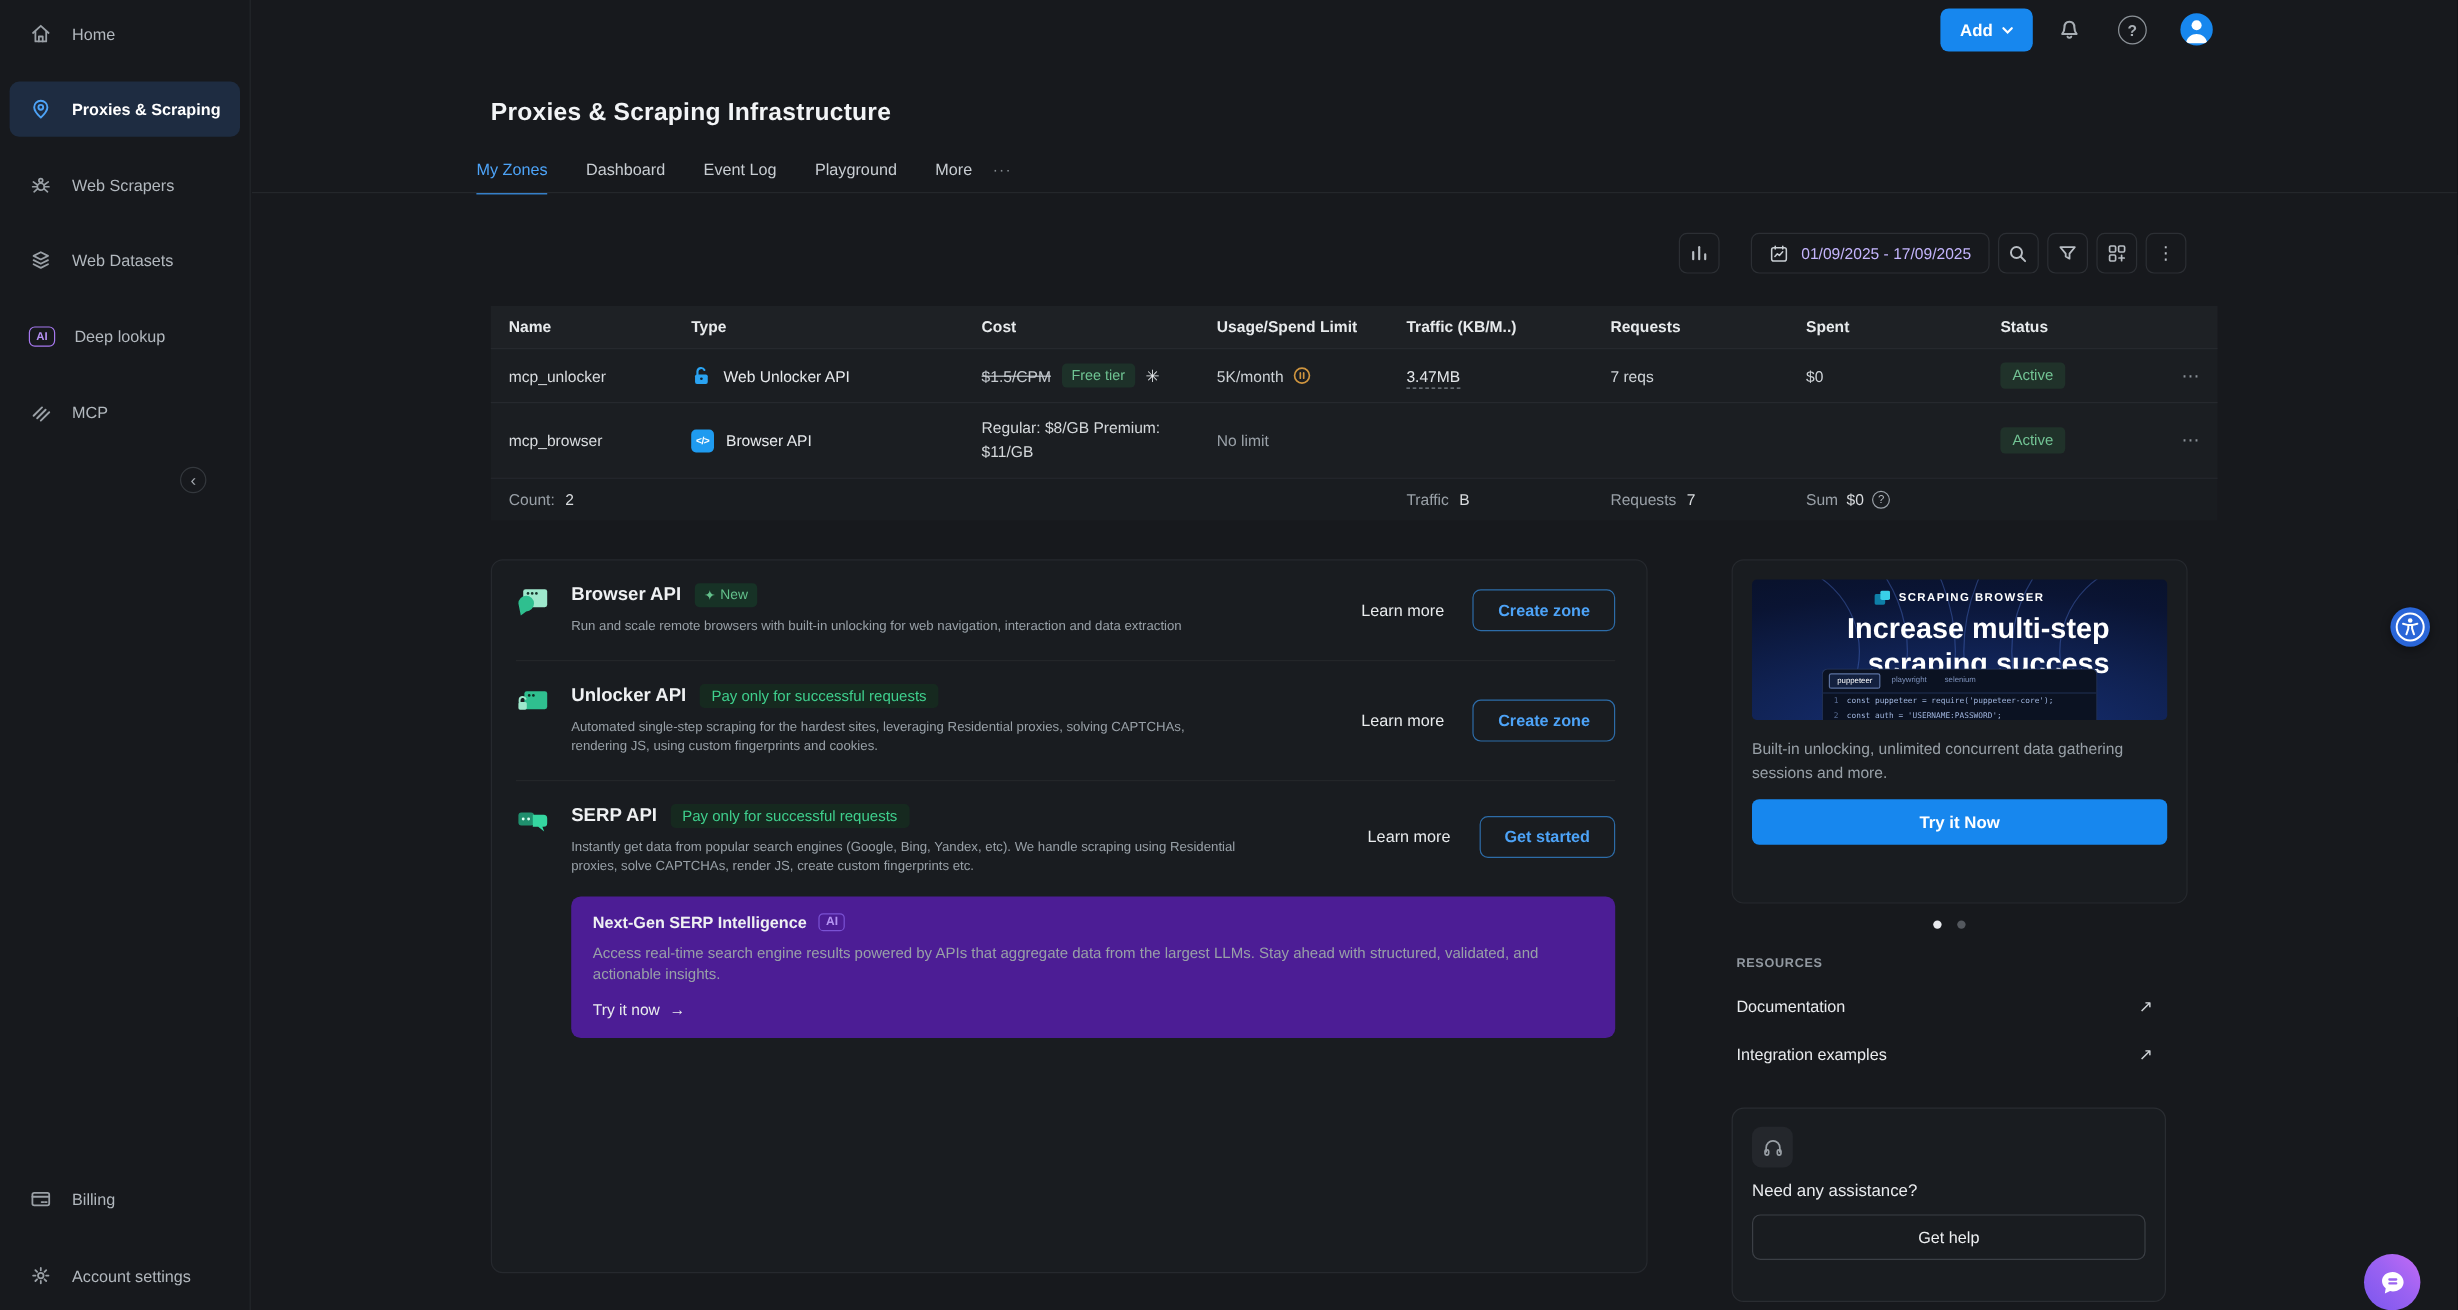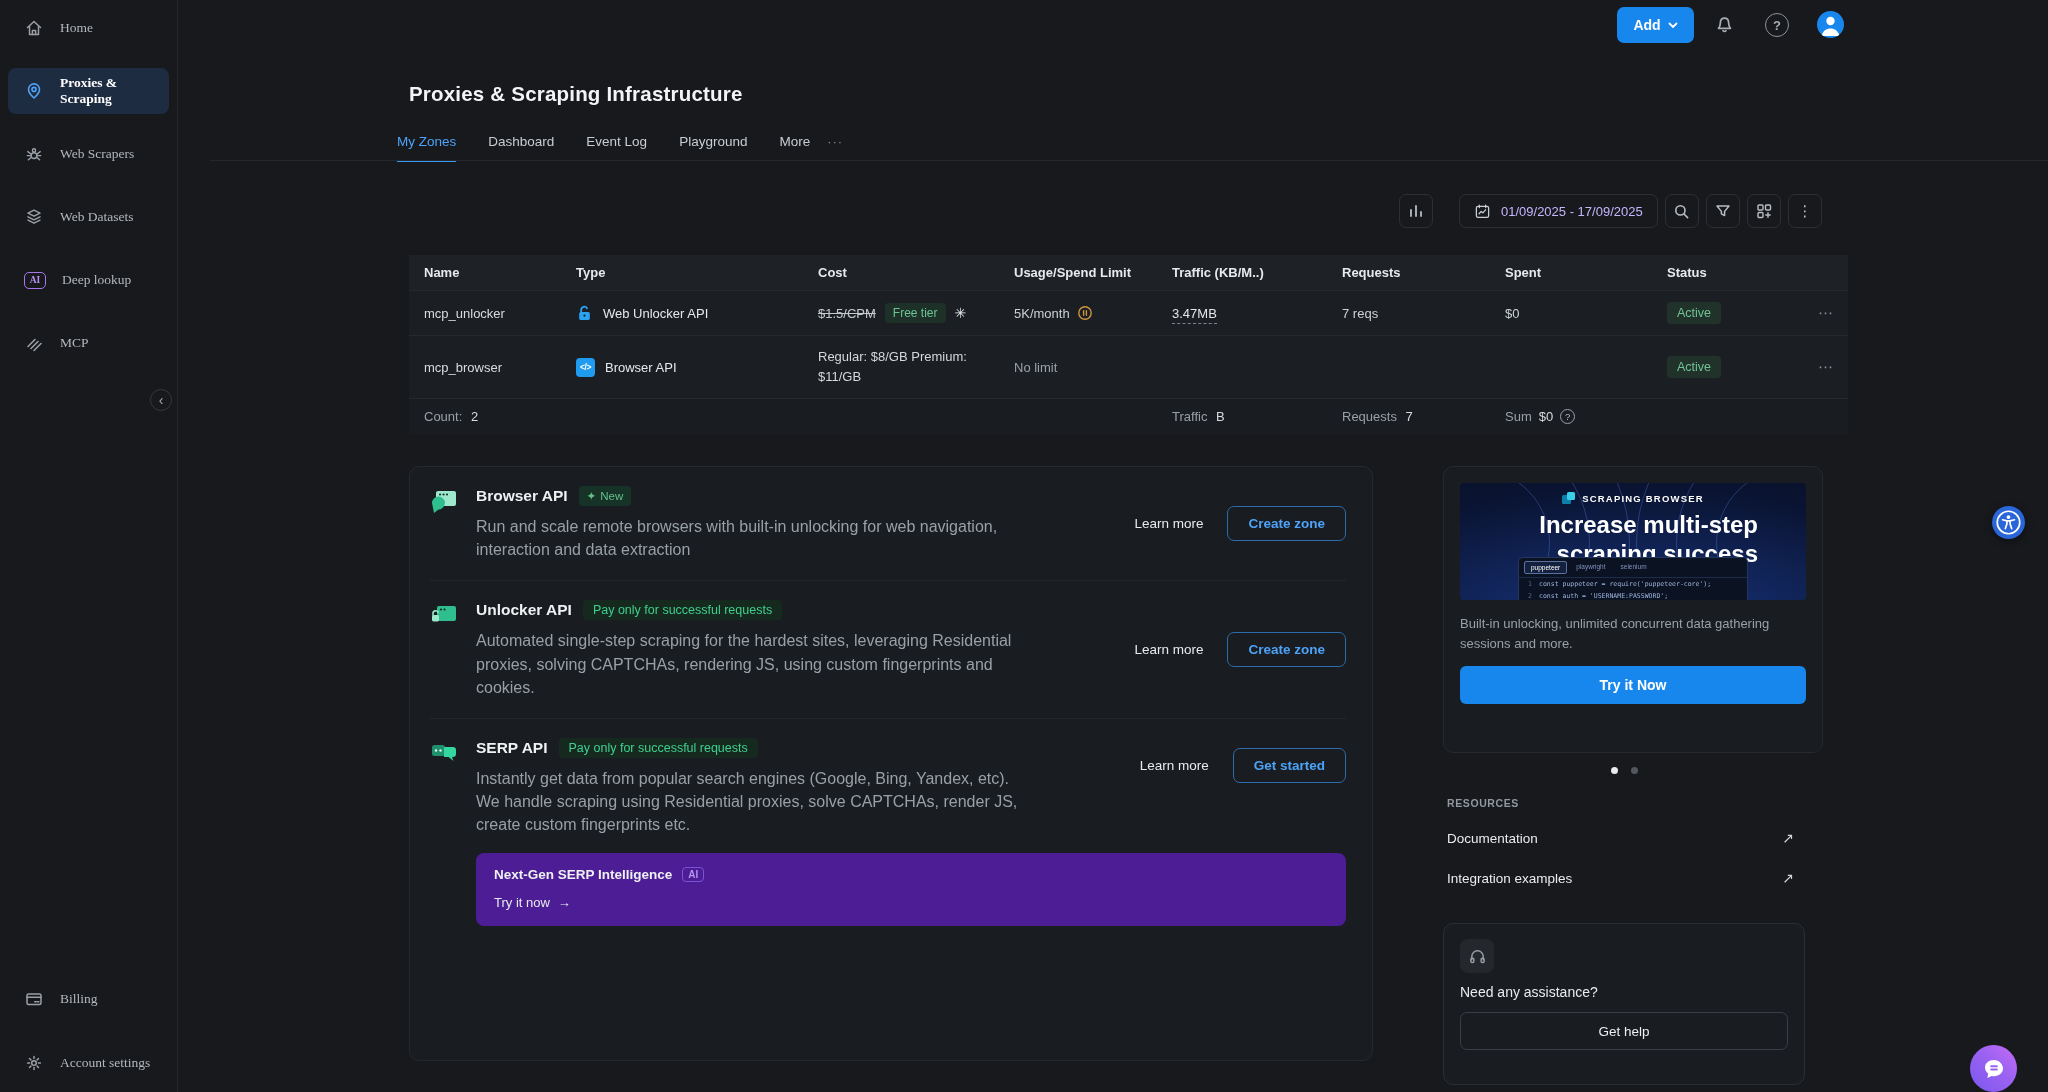--- a/index.html
+++ b/index.html
@@ -2,21 +2,21 @@
 <html><head>
 <meta charset="utf-8">
 <style>
   *{box-sizing:border-box;margin:0;padding:0;}
   html,body{overflow:hidden;background:#101214;}
   .canvas{position:relative;width:2048px;height:1092px;background:#17191d;
           font-family:"Liberation Sans",sans-serif;color:#d8dbde;overflow:hidden;}
   svg{display:block;}
 
   
-  .sidebar{position:absolute;left:0;top:0;width:178px;height:1092px;border-right:1px solid #24272b;background:#17191d;font-family:Liberation Serif, serif;}
+  .sidebar{position:absolute;left:0;top:0;width:209px;height:1092px;border-right:1px solid #24272b;background:#17191d;}
   .nav{position:absolute;top:5px;left:8px;right:8px;}
   .nav-item{display:flex;align-items:center;gap:16px;height:46px;margin-bottom:17px;padding-left:16px;
             border-radius:8px;font-size:13.5px;color:#b2b8be;cursor:pointer;}
   .nav-item.active{background:#1e2c41;color:#ffffff;font-weight:700;}
   .nav-bottom{position:absolute;bottom:6px;left:8px;right:8px;}
   .nav-bottom .nav-item{margin-bottom:18px;}
   .nav-bottom .nav-item:last-child{margin-bottom:0;}
   .ai-chip{display:flex;align-items:center;justify-content:center;width:22px;height:17px;
            border:1.5px solid #a678ef;border-radius:5px;color:#b691f2;font-size:9.5px;font-weight:700;}
   .collapse-btn{position:absolute;left:150px;top:389px;width:22px;height:22px;border-radius:50%;
@@ -89,21 +89,21 @@
   .sol-title{font-size:16.5px;font-weight:700;color:#eff1f3;}
   .sol-sub{margin-top:7px;font-size:13px;color:#98a0a7;}
   .sol-item{display:flex;align-items:center;padding:19px 0;border-bottom:1px solid #232629;}
   .sol-item.serp{flex-wrap:wrap;align-items:flex-start;border-bottom:none;}
   .sol-icon{flex:0 0 30px;margin-right:16px;align-self:flex-start;padding-top:3px;}
   .sol-text{max-width:560px;}
   .sol-title-row{display:flex;align-items:center;gap:11px;}
   .sol-item-title{font-size:15.5px;font-weight:700;color:#eff1f3;}
   .badge-new{background:#173226;color:#63c08b;font-size:11.5px;padding:3px 8px;border-radius:4px;display:flex;gap:4px;align-items:center;}
   .badge-pay{background:#16291f;color:#3fcf8d;font-size:12.5px;padding:3px 10px;border-radius:4px;}
-  .sol-desc{margin-top:9px;font-size:16px;line-height:1.45;color:#98a0a7;}
+  .sol-desc{margin-top:9px;font-size:11px;line-height:1.45;color:#98a0a7;}
   .sol-actions{margin-left:auto;display:flex;align-items:center;gap:24px;}
   .serp .sol-actions{margin-top:10px;}
   .learn-link{font-size:13.5px;color:#e8ebed;cursor:pointer;white-space:nowrap;}
   .cta-outline{border:1px solid #2d6ca8;color:#4da3f7;font-size:13.5px;font-weight:700;padding:9px 20px;
                border-radius:7px;background:transparent;cursor:pointer;white-space:nowrap;font-family:inherit;}
   .serp-panel{flex-basis:100%;margin-left:46px;margin-top:16px;background:#4c1d95;border-radius:8px;padding:14px 18px 16px;}
   .serp-title-row{display:flex;gap:10px;align-items:center;}
   .serp-title{font-size:13.5px;font-weight:700;color:#eef0f2;}
   .ai-badge{border:1px solid #7a52d4;color:#b493f2;font-size:10px;font-weight:700;padding:1px 5px;border-radius:4px;}
   .serp-desc{margin-top:9px;font-size:12.5px;color:#98a0a7;line-height:1.45;max-width:820px;}
@@ -495,20 +495,21 @@
       </div>
       <div class="sol-actions">
         <span class="learn-link">Learn more</span>
         <button class="cta-outline">Get started</button>
       </div>
       <div class="serp-panel">
         <div class="serp-title-row">
           <span class="serp-title">Next-Gen SERP Intelligence</span>
           <span class="ai-badge">AI</span>
         </div>
+        <div class="serp-desc">Access real-time search engine results powered by APIs that aggregate data from the largest LLMs. Stay ahead with structured, validated, and actionable insights.</div>
         <div class="serp-cta">
           <span>Try it now</span>
           <span>→</span>
         </div>
       </div>
     </div>
   </section>
 
   <section class="banner-card">
     <div class="banner-img">

